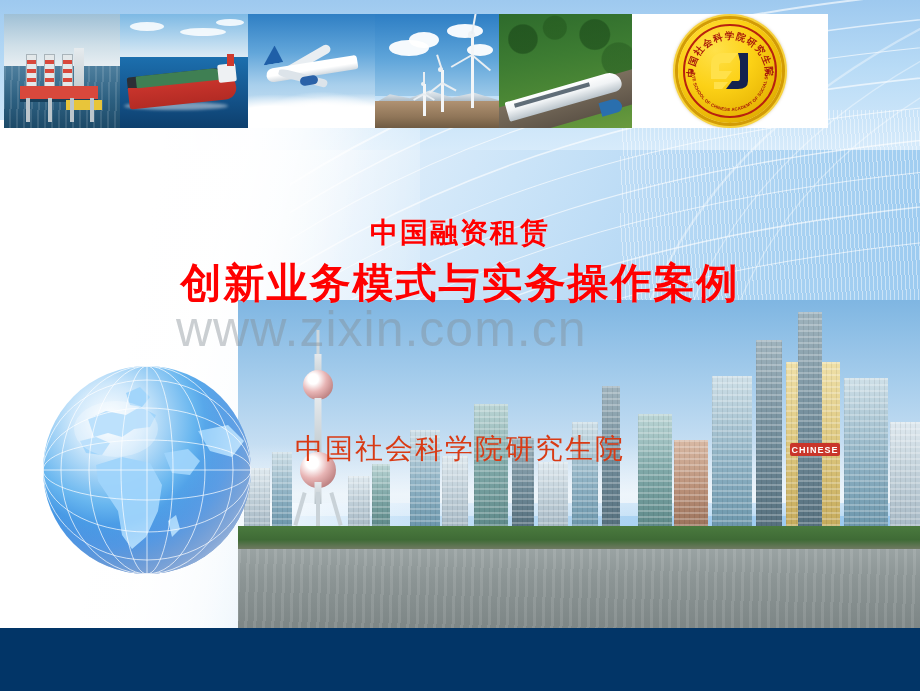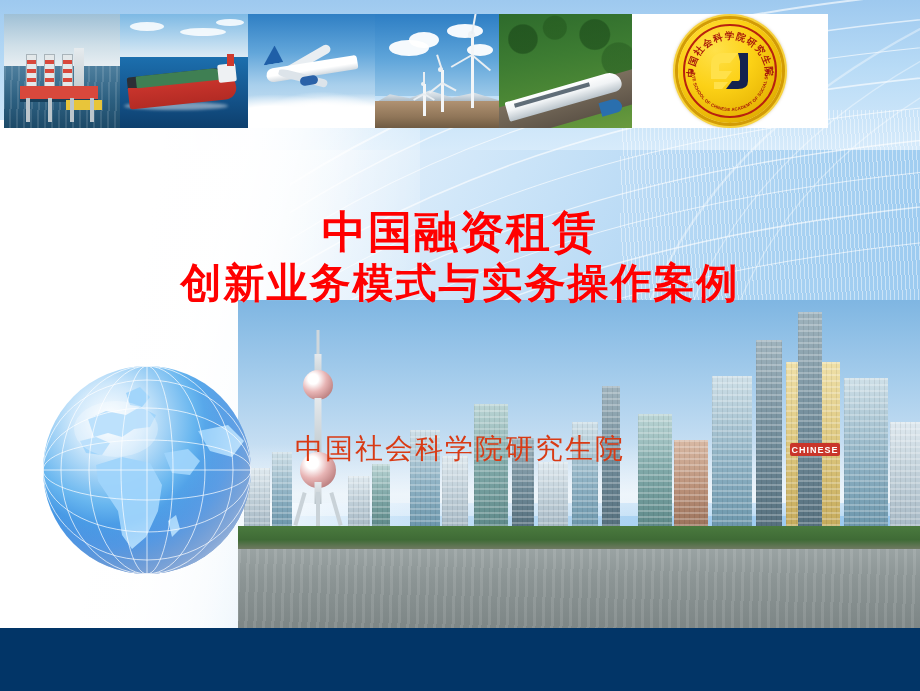--- a/index.html
+++ b/index.html
@@ -398,21 +398,21 @@
     position: absolute;
     left: 0; right: 0;
     top: 208px;
     text-align: center;
     z-index: 9;
   }
   .title-line {
     color: #FF0000;
     font-family: "Liberation Serif", "DejaVu Serif", serif;
     font-weight: bold;
-    font-size: 44px;
+    font-size: 28px;
     line-height: 50px;
     letter-spacing: 2px;
     text-shadow: 0 0 1px rgba(255,255,255,0.55);
   }
   .title-line.l2 { font-size: 41px; }
 
   .org-line {
     position: absolute;
     left: 0; right: 0;
     top: 430px;
@@ -570,20 +570,21 @@
         <ellipse cx="125" cy="125" rx="86" ry="104"></ellipse>
         <line x1="21" y1="125" x2="229" y2="125"></line>
         <line x1="125" y1="21" x2="125" y2="229"></line>
       </g>
 
       <circle cx="125" cy="125" r="104" fill="url(#gfade)"></circle>
       <ellipse cx="94" cy="84" rx="42" ry="28" fill="#ffffff" fill-opacity="0.28"></ellipse>
     </svg>
   </div>
 
+  <div class="watermark">www.zixin.com.cn</div>
 
   <div class="photo-strip">
 
     <div class="photo p-rig">
       <div class="sky"></div>
         <div class="sea"></div>
       <div class="tower" style="left:22px;"></div>
       <div class="tower" style="left:40px;"></div>
       <div class="tower" style="left:58px;"></div>
       <div class="mast"></div>

